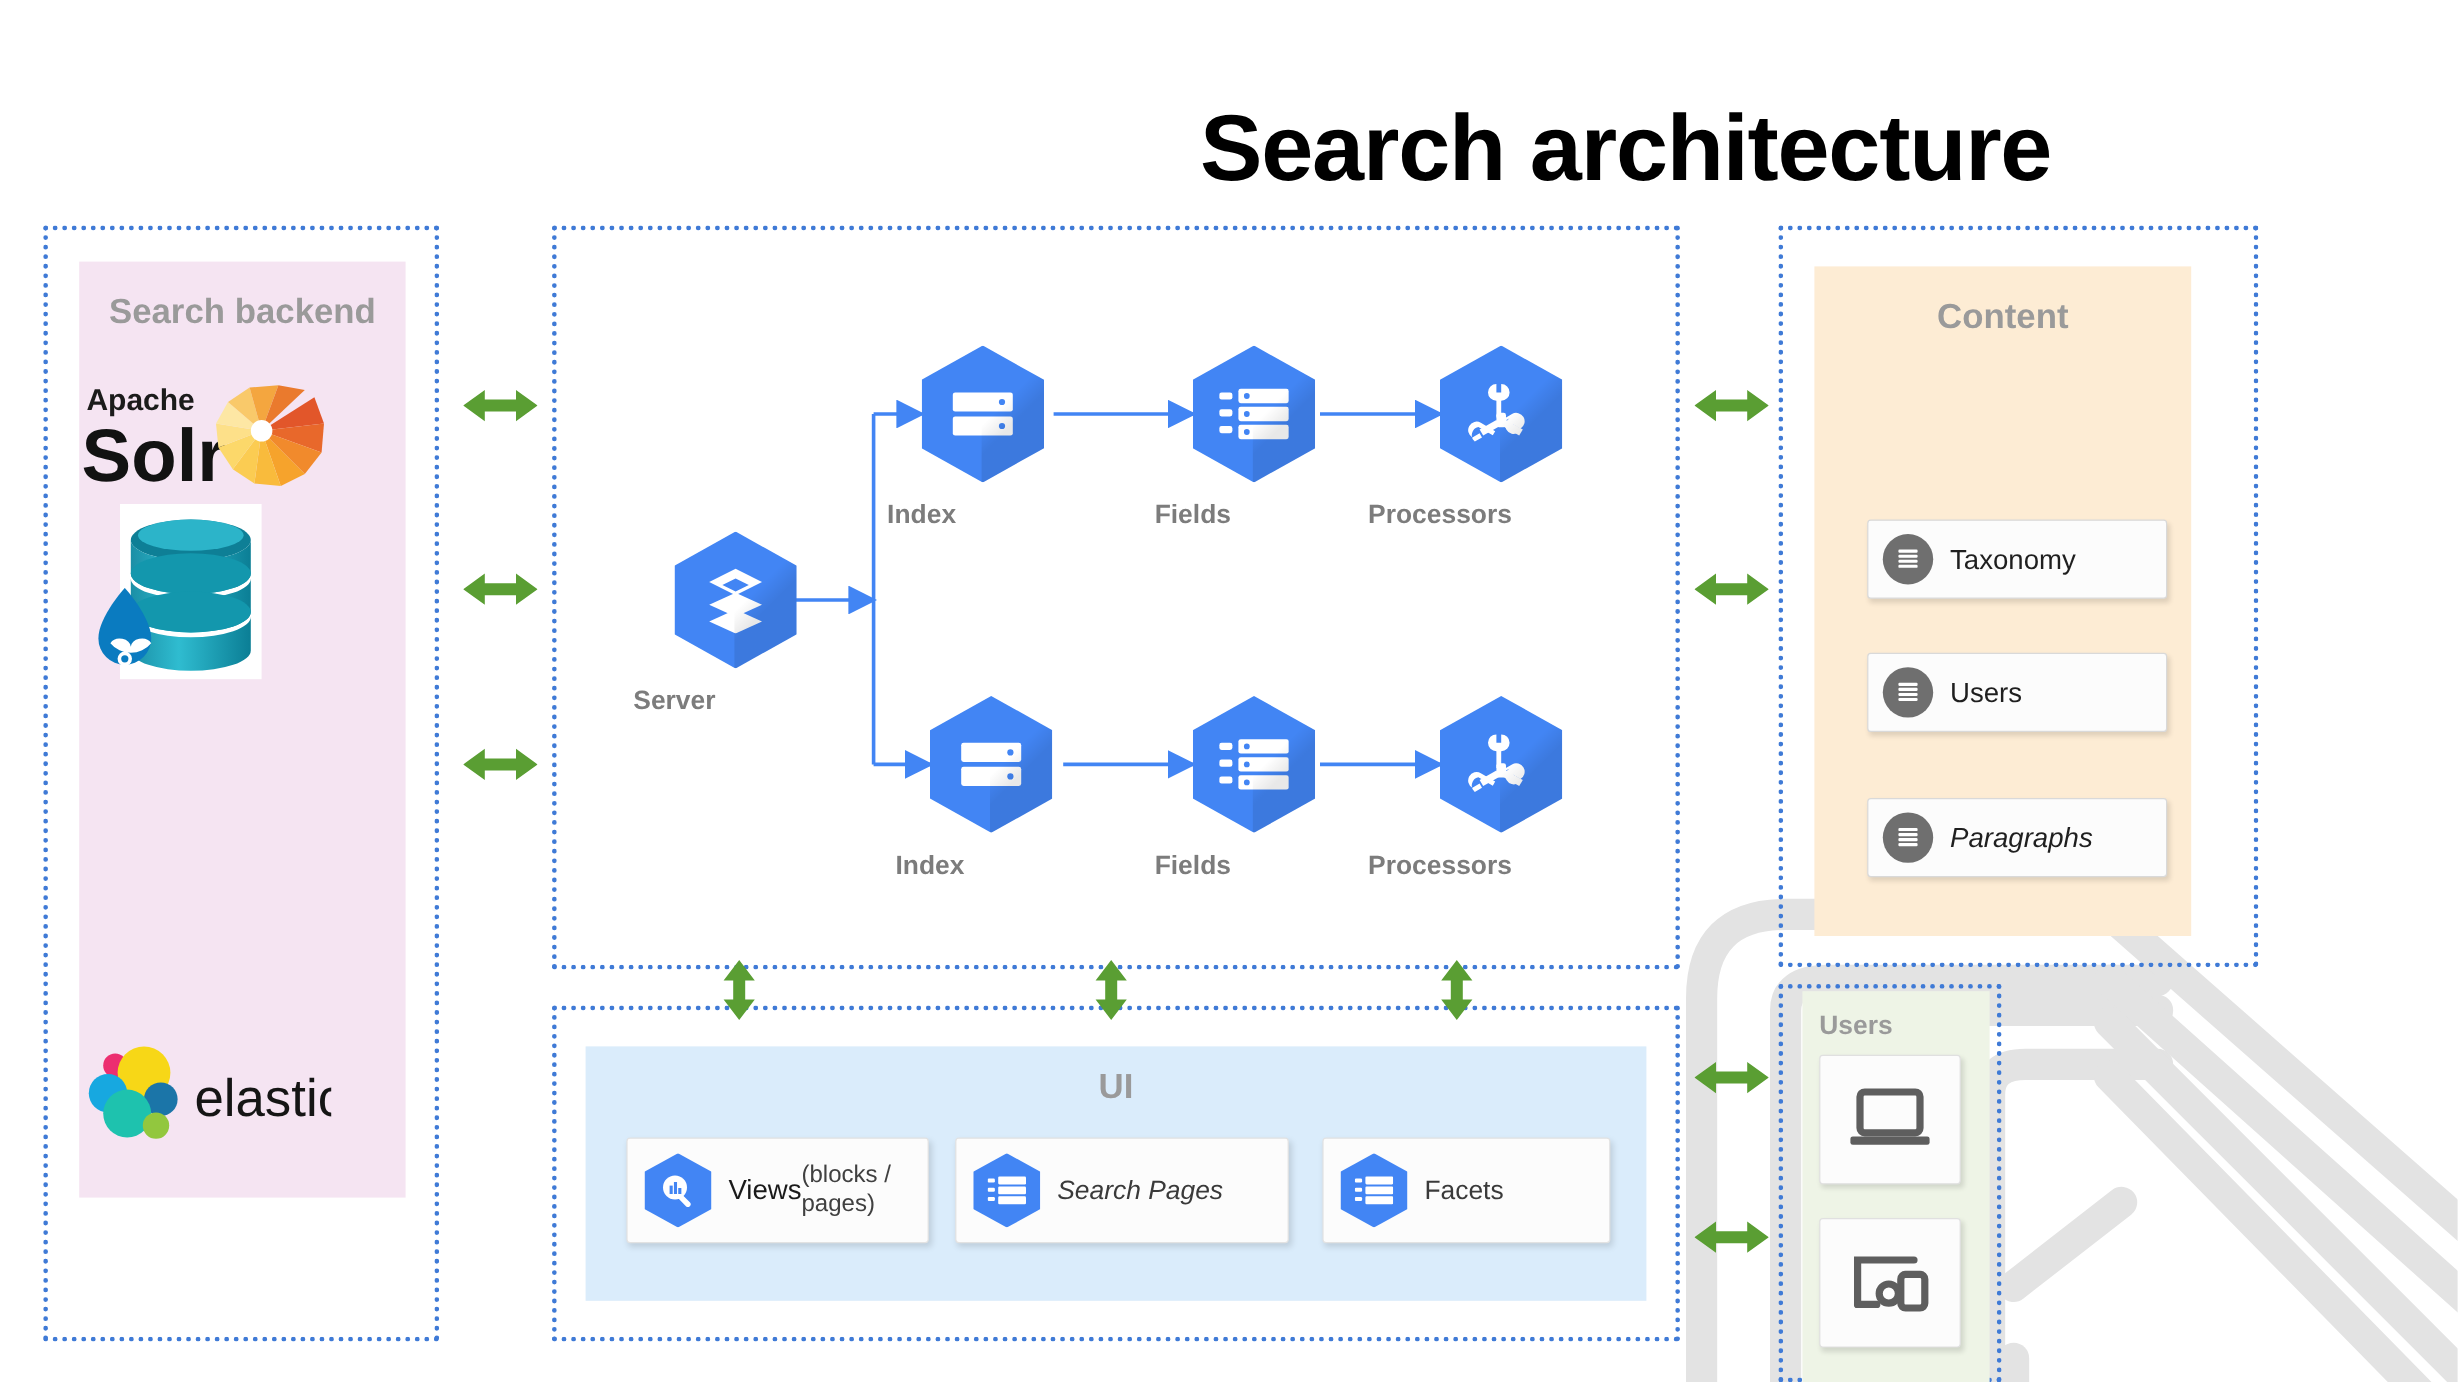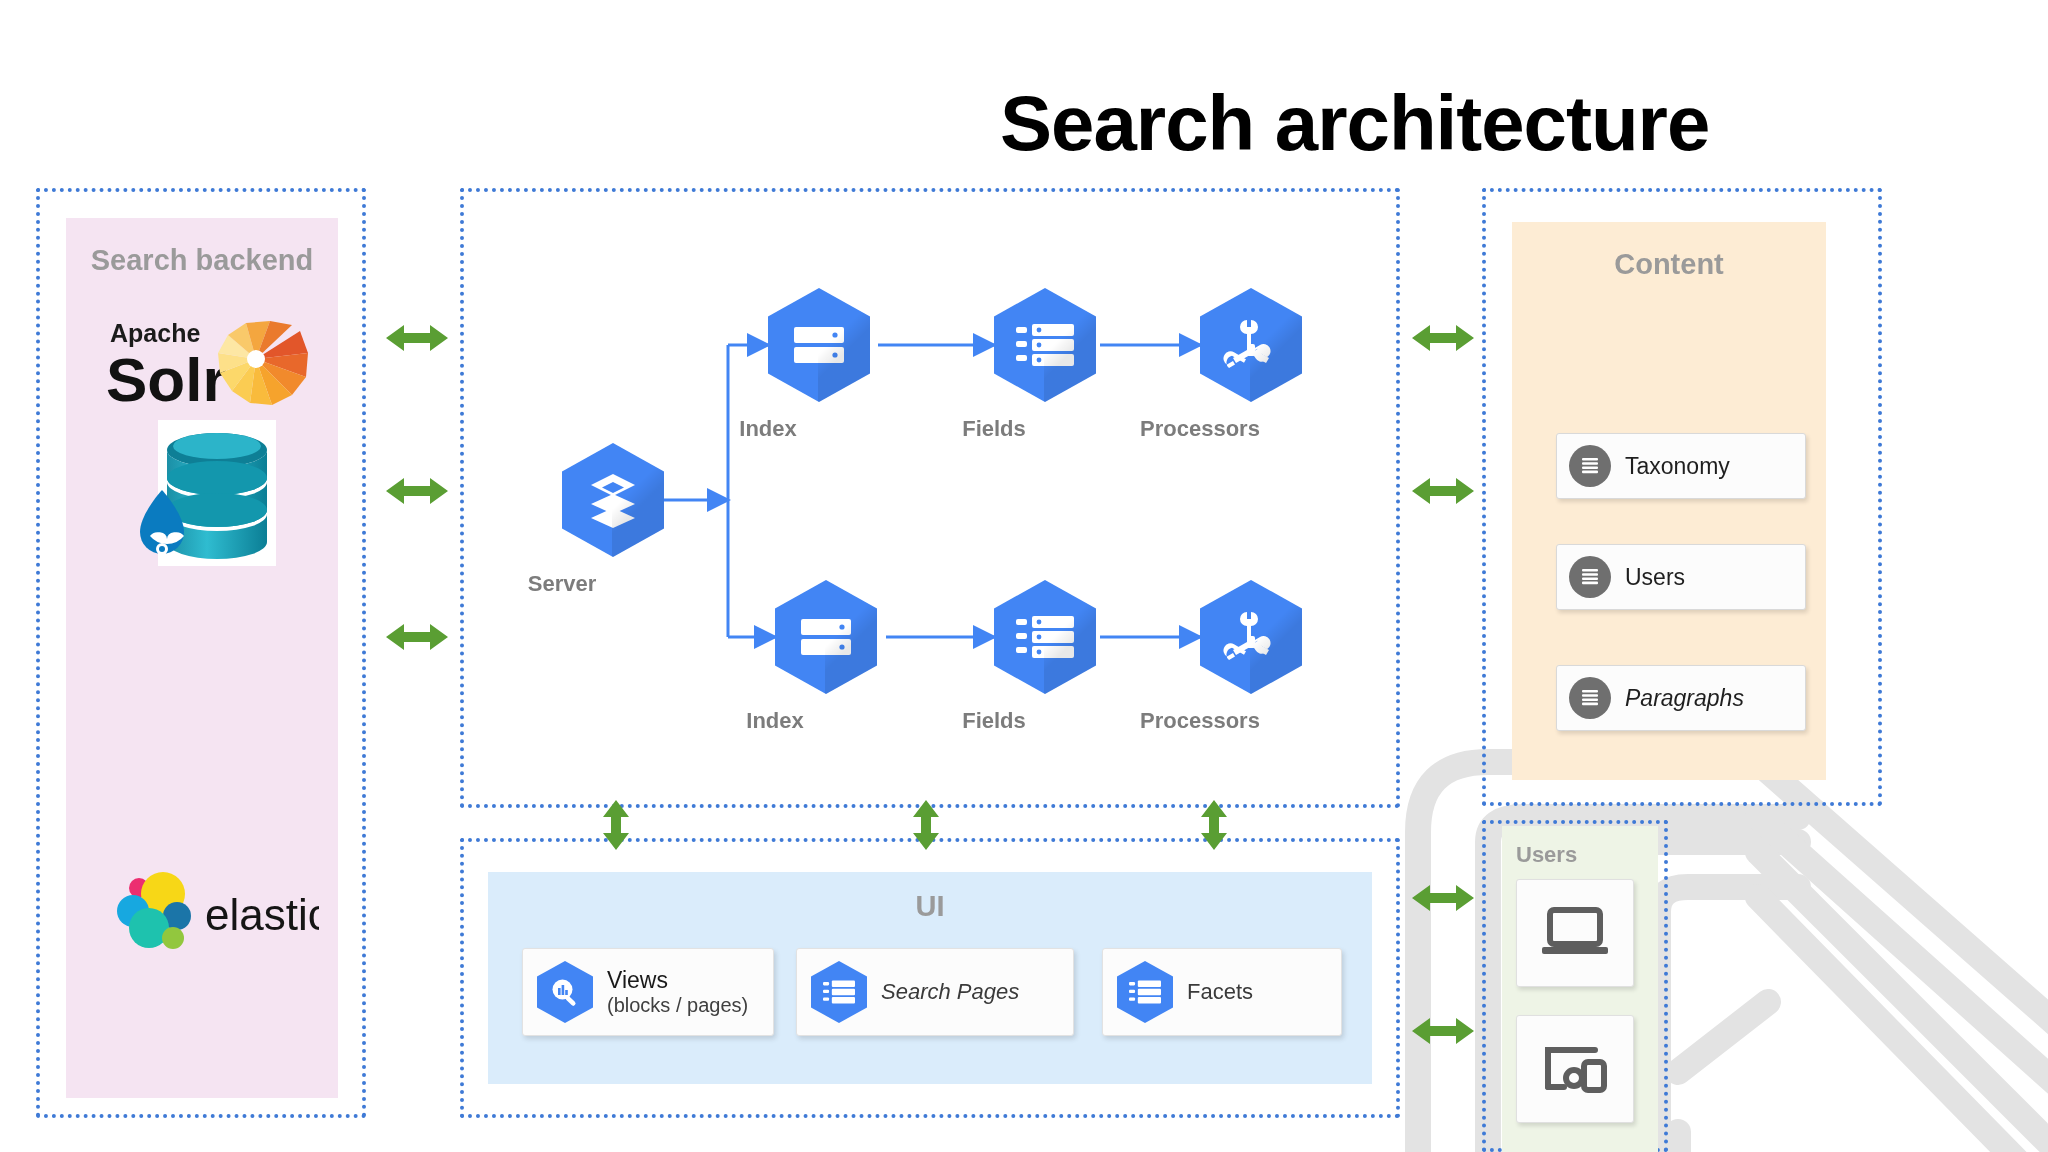--- a/index.html
+++ b/index.html
@@ -34,21 +34,21 @@
   #dot-content { left:1482px;top:188px; width:400px;  height:618px; }
   #dot-users   { left:1482px;top:820px; width:186px;  height:332px; }
 
   
   .panel { position:absolute; }
   .panel-title {
     color:#9a9a9a; font-weight:bold; text-align:center; width:100%;
   }
 
   #panel-backend {
-    left:66px; top:218px; width:272px; height:880px;
+    left:66px; top:218px; width:272px; height:780px;
     background:#f5e4f2;
   }
   #panel-backend .panel-title { font-size:29px; margin-top:26px; }
 
   #panel-api {
     left:488px; top:222px; width:884px; height:558px;
     background:#eef4e6;
   }
   #panel-api .panel-title {
     font-size:30px; text-align:left; padding-left:98px; margin-top:42px;
@@ -68,21 +68,21 @@
 
   #panel-users {
     left:1502px; top:826px; width:156px; height:326px;
     background:#eef4e6;
   }
   #panel-users .panel-title {
     font-size:22px; text-align:left; padding-left:14px; margin-top:16px;
   }
 
   
-  .logo-slot { position:absolute; left:12px; width:272px; text-align:center; }
+  .logo-slot { position:absolute; left:0; width:272px; }
 
   
   .hexnode { position:absolute; width:0; height:0; }
   .hex {
     position:relative;
     width:102px; height:114px;
     clip-path: polygon(50% 0%, 100% 25%, 100% 75%, 50% 100%, 0% 75%, 0% 25%);
     background:#4285f4;
     display:flex; align-items:center; justify-content:center;
   }
@@ -118,21 +118,21 @@
     position:absolute; top:948px; height:88px;
     background:#fcfcfc; border:1px solid #e2e2e2; border-radius:3px;
     box-shadow:2px 3px 5px rgba(0,0,0,.13);
     display:flex; align-items:center; padding-left:14px; gap:14px;
   }
   .uihex {
     width:56px; height:62px; flex:none;
     clip-path: polygon(50% 0%, 100% 25%, 100% 75%, 50% 100%, 0% 75%, 0% 25%);
     background:#4285f4; display:flex; align-items:center; justify-content:center;
   }
-  .uitext { display:flex; flex-direction:column; line-height:1.18; }
+  .uitext { display:flex; flex-direction:row; line-height:1.18;align-items:center; }
   .uitext .l1 { font-size:23px; color:#1a1a1a; }
   .uitext .l2 { font-size:20px; color:#404040; }
   .uitext.single .l1 { font-size:22px; color:#3a3a3a; }
 
   
   .devcard {
     position:absolute; left:1516px; width:118px; height:108px;
     background:#fcfcfc; border:1px solid #e0e0e0; border-radius:3px;
     box-shadow:2px 3px 4px rgba(0,0,0,.12);
     display:flex; align-items:center; justify-content:center;

